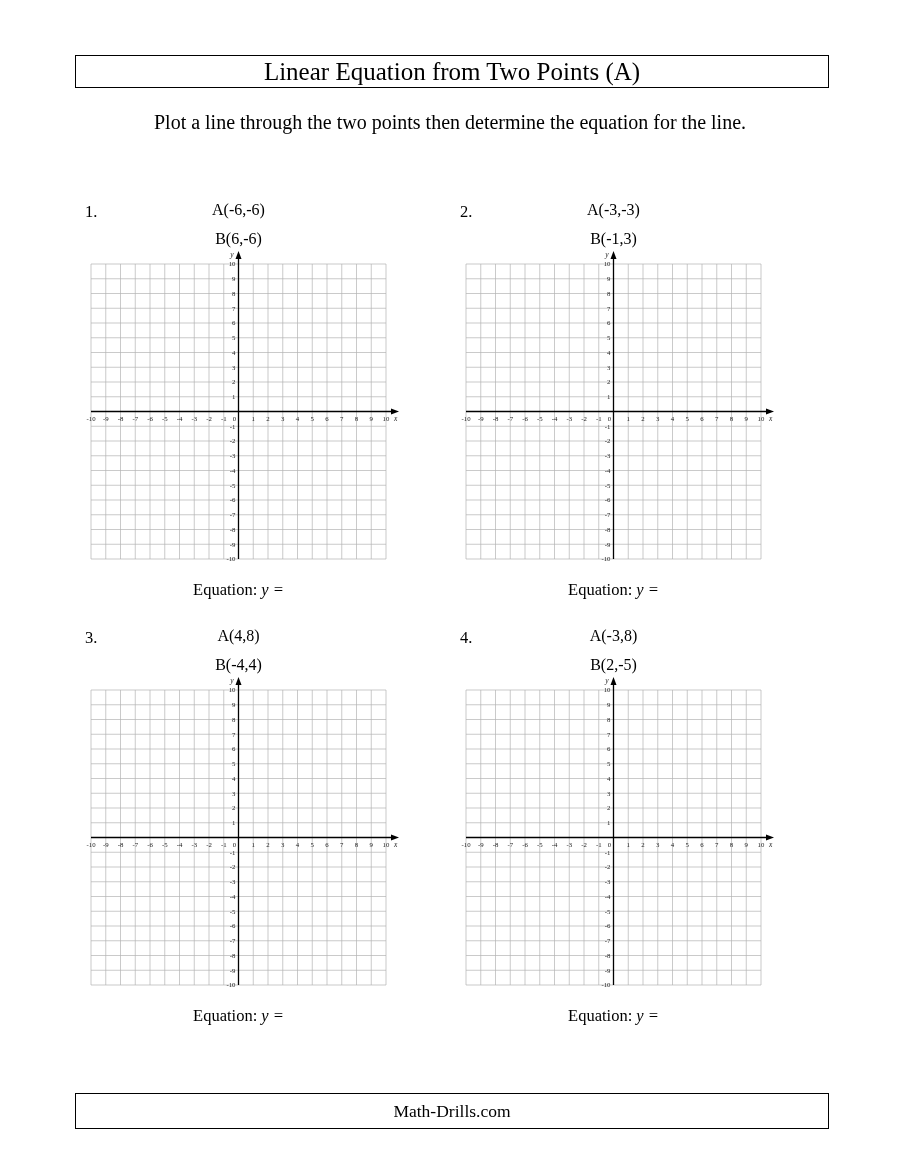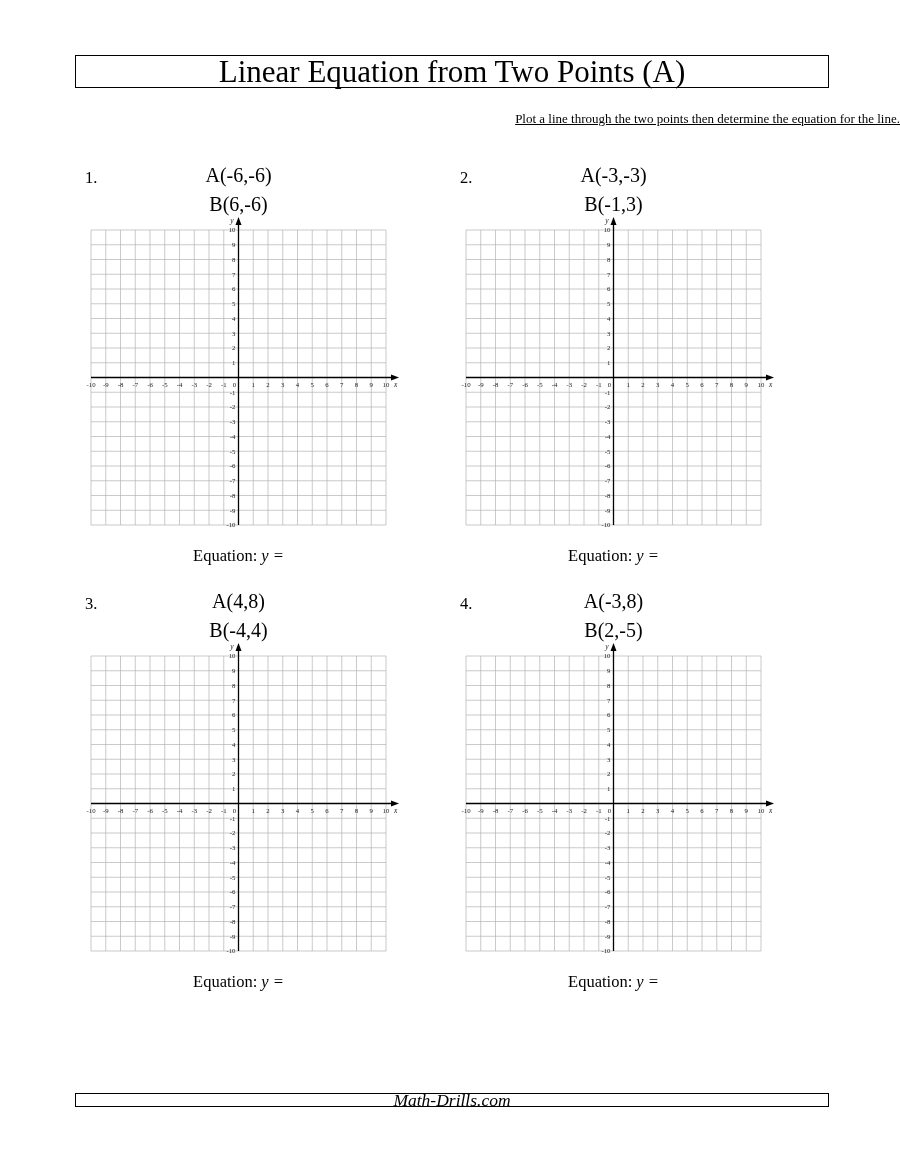--- a/index.html
+++ b/index.html
@@ -10,48 +10,47 @@
     font-family: "Liberation Serif", serif;
     color: #000;
   }
   .page { position: relative; width: 900px; height: 1165px; overflow: hidden; background:#fff; }
 
   .title-box {
     position: absolute; left: 75px; top: 55px; width: 754px; height: 33px;
     border: 1px solid #000;
     display: flex; align-items: center; justify-content: center;
   }
-  .title { font-size: 31px; font-weight: 400; margin: 0; }
+  .title { font-size: 25px; font-weight: 400; margin: 0; }
 
   .instruction {
     position: absolute; left: 0; top: 111px; width: 900px;
-    text-align: right; font-size: 13px; margin: 0; text-decoration: underline;
+    text-align: center; font-size: 20px; margin: 0;
   }
 
   .problem { position: absolute; width: 332px; }
   #p1 { left: 77px;  top: 160px; }
   #p2 { left: 452px; top: 160px; }
   #p3 { left: 77px;  top: 586px; }
   #p4 { left: 452px; top: 586px; }
 
   .prob-head { position: relative; height: 56px; }
   .prob-num { position: absolute; left: 8px; top: 8px; font-size: 16.5px; }
-  .points { width: 323px; text-align: center; font-size: 20px; line-height: 29px; padding-top: 1px; }
+  .points { width: 323px; text-align: center; font-size: 16px; line-height: 29px; padding-top: 1px; margin-top: 34px; }
 
   .grid-svg { display: block; }
 
   .equation { width: 323px; text-align: center; font-size: 16.5px; margin-top: 14px; }
   .math { font-style: italic; }
 
   .footer-box {
-    position: absolute; left: 75px; top: 1093px; width: 754px; height: 14px;
+    position: absolute; left: 75px; top: 1093px; width: 754px; height: 36px;
     border: 1px solid #000;
     display: flex; align-items: center; justify-content: center;
     font-size: 17.5px;
-    font-style: italic;
   }
 </style>
 </head>
 <body>
 
 <div class="page">
 
   <div class="title-box">
     <h1 class="title">Linear Equation from Two Points (A)</h1>
   </div>

